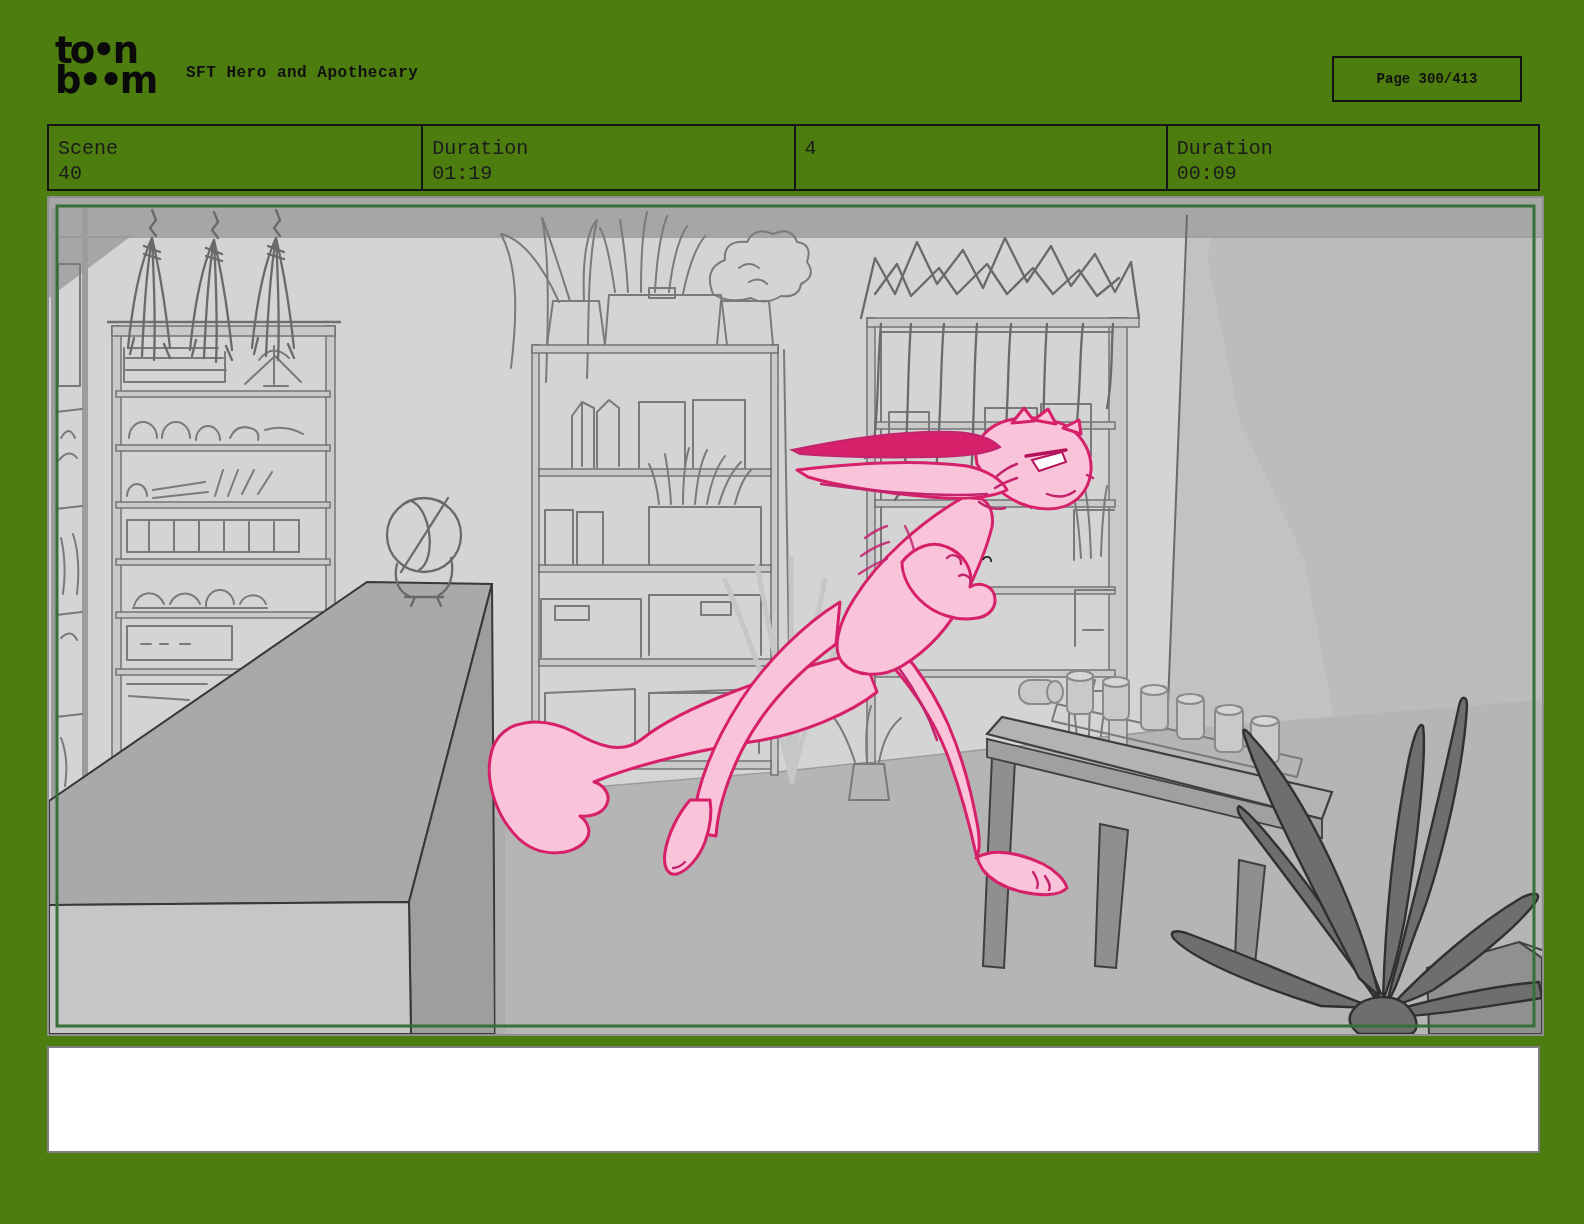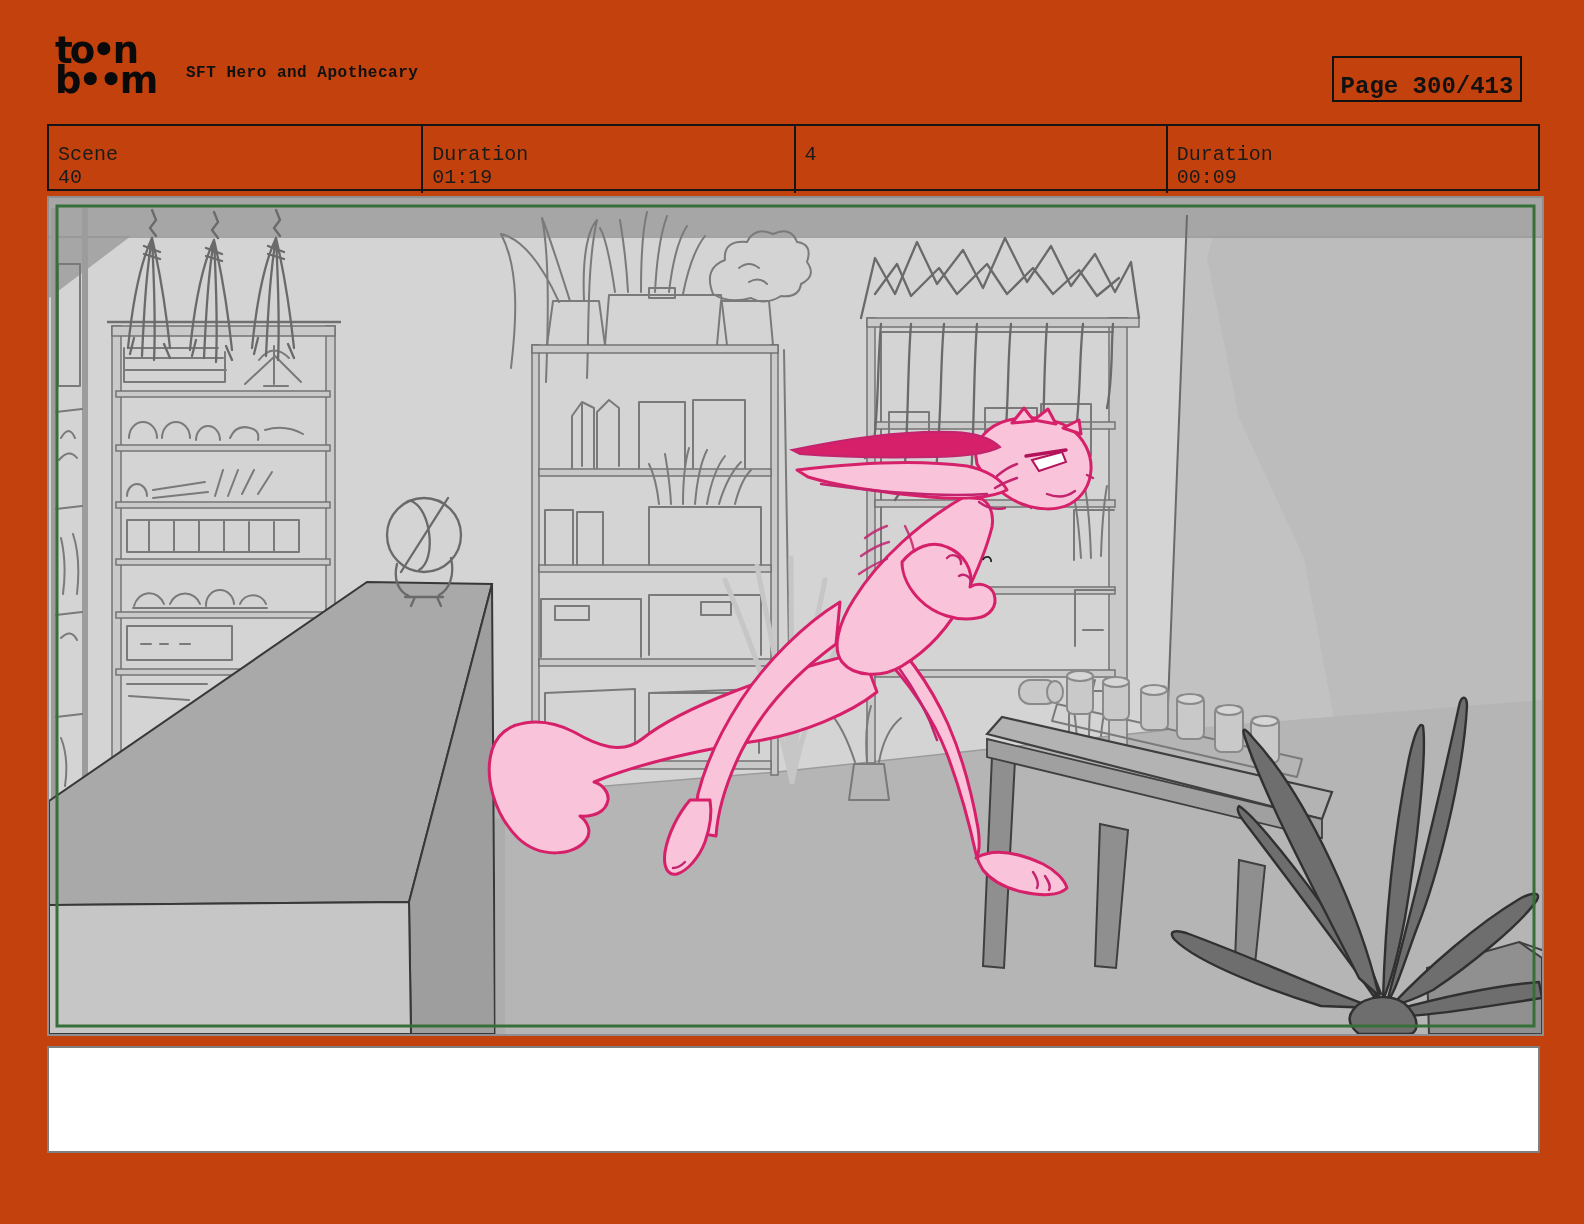--- a/index.html
+++ b/index.html
@@ -1,25 +1,25 @@
 <!DOCTYPE html>
 <html><head>
 <meta charset="utf-8">
 <style>
   html,body{margin:0;padding:0;background:#fff;}
-  .page{position:relative;width:1584px;height:1224px;background:#c2410c;font-family:"Liberation Mono",monospace;color:#111;overflow:hidden;}
+  .page{position:relative;width:1584px;height:1224px;background:#4d7c0f;font-family:"Liberation Mono",monospace;color:#111;overflow:hidden;}
 
   
   .logo{position:absolute;left:55px;top:36px;font-family:"DejaVu Sans",sans-serif;font-weight:800;font-size:37px;line-height:0.80;letter-spacing:-3px;color:#0a0a0a;}
   .title{position:absolute;left:186px;top:64px;font-size:16px;font-weight:bold;letter-spacing:0.5px;}
-  .pagebox{position:absolute;left:1332px;top:56px;width:186px;height:42px;border:2px solid #111;display:flex;align-items:flex-end;justify-content:center;font-size:24px;font-weight:bold;}
+  .pagebox{position:absolute;left:1332px;top:56px;width:186px;height:42px;border:2px solid #111;display:flex;align-items:center;justify-content:center;font-size:14px;font-weight:bold;}
 
   
   .inforow{position:absolute;left:47px;top:124px;width:1493px;height:67px;border:2px solid #151515;box-sizing:border-box;display:grid;grid-template-columns:1fr 1fr 1fr 1fr;}
-  .cell{border-left:2px solid #151515;display:flex;flex-direction:column;justify-content:space-between;padding:17px 9px 4px 9px;box-sizing:border-box;}
+  .cell{border-left:2px solid #151515;display:flex;flex-direction:column;justify-content:space-between;padding:11px 9px 4px 9px;box-sizing:border-box;}
   .cell:first-child{border-left:none;}
   .cl{font-size:20px;color:#1b1b1b;}
   .cv{font-size:20px;color:#1b1b1b;text-align:left;}
 
   
   .panel{position:absolute;left:47px;top:196px;width:1493px;height:836px;border:2px solid #8f8f8f;box-sizing:content-box;background:#d4d4d4;overflow:hidden;}
   .panel svg{display:block;width:1493px;height:836px;}
 
   
   .caption{position:absolute;left:47px;top:1046px;width:1493px;height:107px;border:2px solid #7f7f7f;box-sizing:border-box;background:#fff;font-size:18px;padding:8px;}

